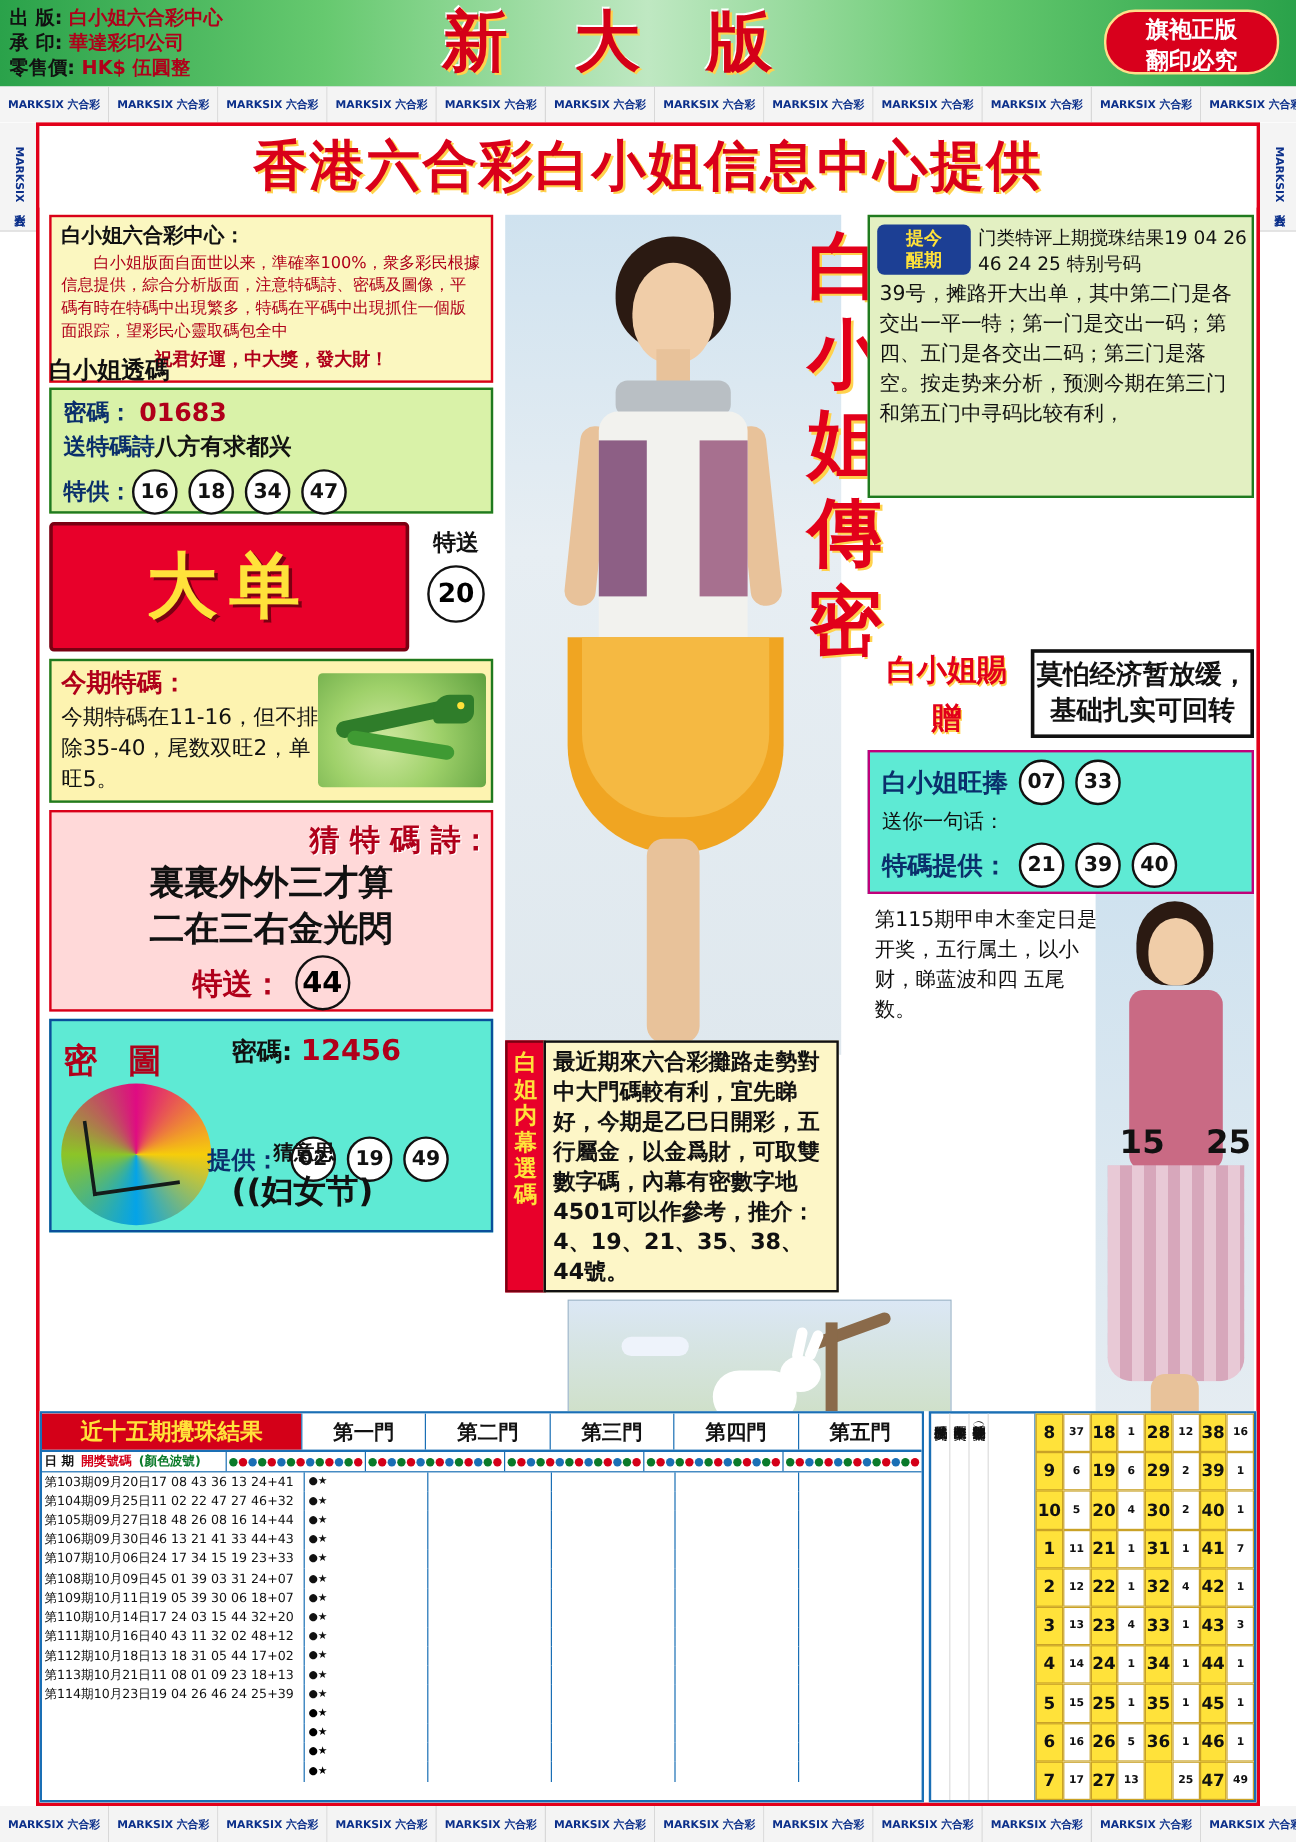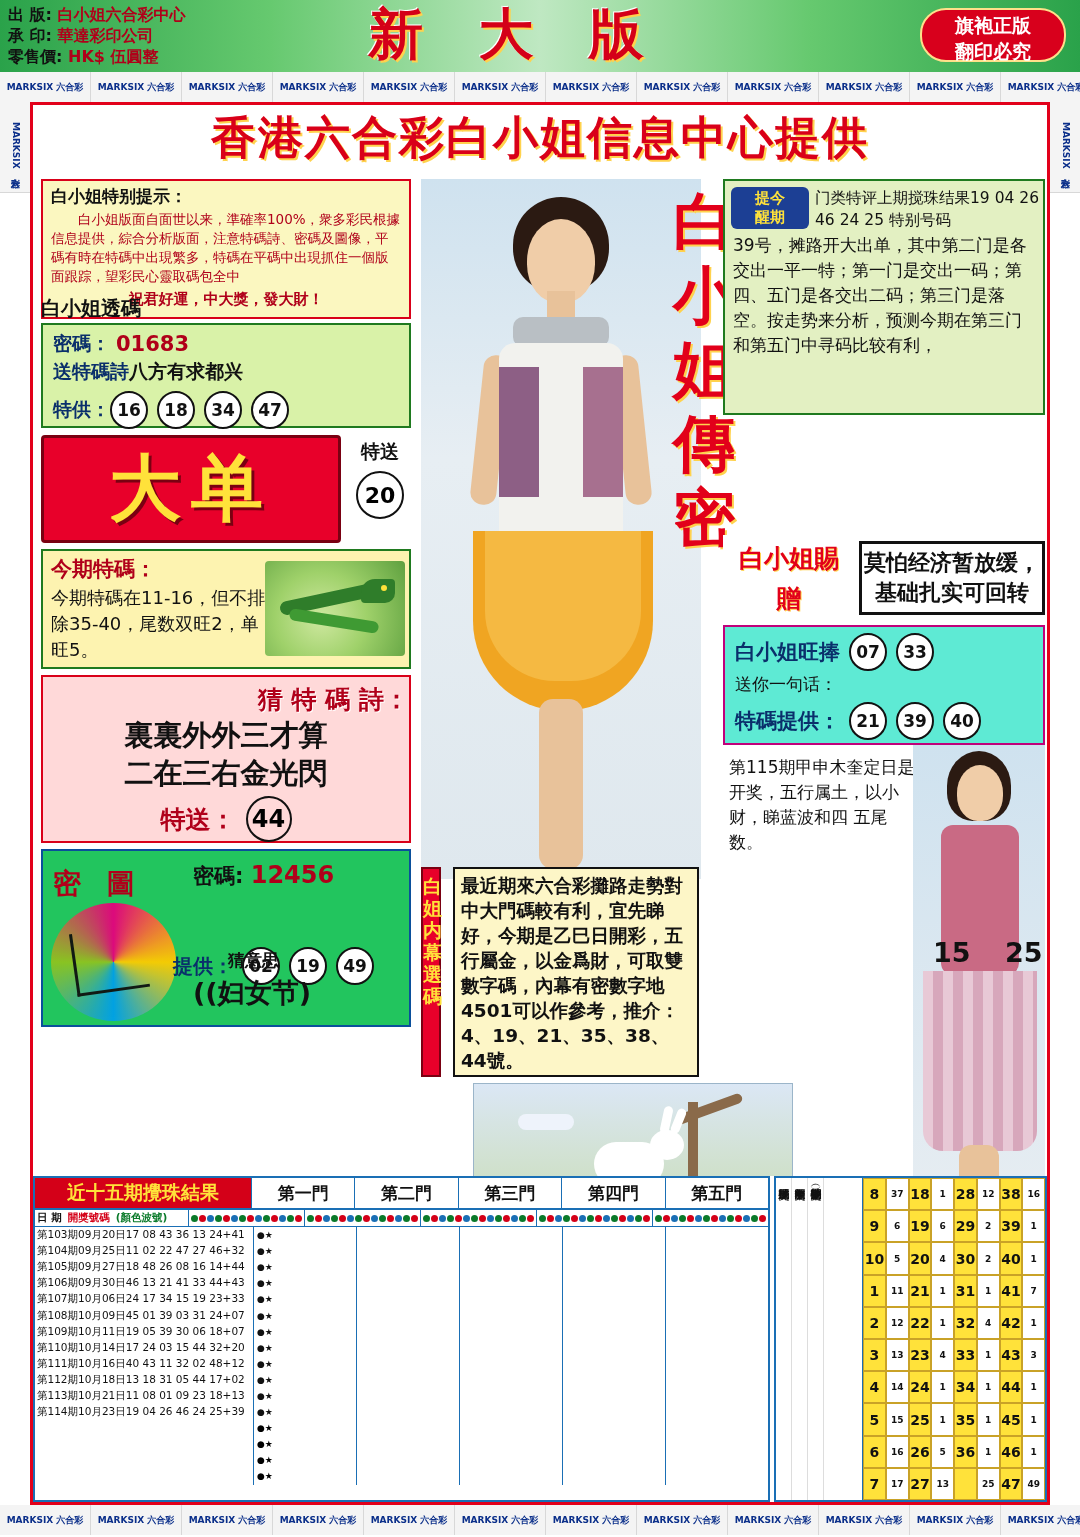--- a/index.html
+++ b/index.html
@@ -93,21 +93,21 @@
   .ball{
     width:34px;height:34px;border-radius:50%;border:2px solid #111;background:#fff;
     display:flex;align-items:center;justify-content:center;font-size:17px;font-weight:bold;color:#111;
   }
 
   .dadan{
     left:8px;top:330px;width:300px;height:108px;
     background:#e8002a;border:3px solid #7a0012;border-radius:4px;
     display:flex;align-items:center;justify-content:center;
   }
-  .dadan span{font-size:72px;font-weight:bold;color:#ffe23a;letter-spacing:10px;text-shadow:3px 3px 0 #7a0012;}
+  .dadan span{font-size:59px;font-weight:bold;color:#ffe23a;letter-spacing:10px;text-shadow:3px 3px 0 #7a0012;}
   .tesong{
     left:314px;top:330px;width:66px;height:108px;background:#fff;
   }
   .tesong .t{font-size:19px;font-weight:bold;color:#111;text-align:center;margin-top:4px;}
   .tesong .b{margin:6px auto 0 auto;width:44px;height:44px;border-radius:50%;border:2px solid #111;
     display:flex;align-items:center;justify-content:center;font-size:22px;font-weight:bold;}
 
   .jinqi{
     left:8px;top:444px;width:370px;height:120px;
     background:#fdf3b0;border:2px solid #1f7a1f;
@@ -129,21 +129,21 @@
     background:#ffd9d9;border:2px solid #d90019;
   }
   .caipoem .h{font-size:25px;font-weight:bold;color:#b0001a;text-align:right;margin-top:6px;text-shadow:1px 1px 0 #fff;}
   .caipoem .l{font-size:29px;font-weight:bold;color:#111;text-align:center;line-height:38px;}
   .caipoem .f{display:flex;align-items:center;justify-content:center;gap:10px;margin-top:4px;}
   .caipoem .f .k{font-size:25px;font-weight:bold;color:#b0001a;}
   .caipoem .f .b{width:42px;height:42px;border-radius:50%;border:2px solid #111;display:flex;align-items:center;justify-content:center;font-size:24px;font-weight:bold;}
 
   .mitu{
     left:8px;top:744px;width:370px;height:178px;
-    background:#22c55e;border:2px solid #0a4f9b;
+    background:#5eead4;border:2px solid #0a4f9b;
   }
   .mitu .lab{position:absolute;left:10px;top:14px;font-size:28px;font-weight:bold;color:#b0001a;letter-spacing:8px;}
   .mitu .mrow{position:absolute;left:150px;top:10px;font-size:21px;font-weight:bold;color:#111;}
   .mitu .mrow .v{color:#b0001a;font-size:24px;}
   .mitu .prow{position:absolute;left:130px;top:48px;display:flex;align-items:center;gap:9px;font-size:20px;font-weight:bold;color:#0a2f6b;margin-top:48px;}
   .mitu .guess{position:absolute;left:185px;top:98px;font-size:17px;font-weight:bold;color:#111;}
   .mitu .ans{position:absolute;left:150px;top:124px;font-size:27px;font-weight:bold;color:#111;}
   .mitu .disc{
     position:absolute;left:8px;top:52px;width:125px;height:118px;border-radius:50%;
     background:conic-gradient(#e6007e,#ffcc00,#00a0e9,#8fc31f,#e6007e);
@@ -176,21 +176,21 @@
     font-size:62px;font-weight:bold;color:#e2001a;line-height:74px;text-align:left;
     text-shadow:2px 2px 0 #ffd24d;pointer-events:none;
   }
 
   .neimu{
     left:420px;top:762px;width:246px;height:210px;
     background:#fdf6c7;border:2px solid #111;
   }
   .neimu p{margin:4px 6px;font-size:18.5px;line-height:25px;color:#111;font-weight:bold;}
   .neimu-tab{
-    left:388px;top:762px;width:20px;height:210px;
+    left:388px;top:762px;width:34px;height:210px;
     background:#e8002a;border:2px solid #7a0012;color:#ffe23a;
     font-size:19px;font-weight:bold;text-align:center;line-height:22px;padding-top:6px;
   }
 
   .rabbit{
     left:440px;top:978px;width:320px;height:172px;
     background:linear-gradient(180deg,#dbe7f5 0%,#cfe0c9 55%,#bcd3b4 100%);
     border:1px solid #9bb5c9;overflow:hidden;
   }
   .rabbit .moon{position:absolute;left:44px;top:30px;width:56px;height:16px;background:#eef3fb;border-radius:10px;}
@@ -351,21 +351,21 @@
       <div id="strip-right">
         <div class="cell">MARKSIX 六合彩</div>
       </div>
     </div>
 
   <div class="frame">
 
     <div class="banner">香港六合彩白小姐信息中心提供</div>
 
     <div class="box tips">
-      <h4>白小姐特别提示：</h4>
+      <h4>白小姐六合彩中心：</h4>
       <p>白小姐版面自面世以来，準確率100%，衆多彩民根據信息提供，綜合分析版面，注意特碼詩、密碼及圖像，平碼有時在特碼中出現繁多，特碼在平碼中出現抓住一個版面跟踪，望彩民心靈取碼包全中</p>
       <div class="wish">祝君好運，中大獎，發大財！</div>
     </div>
 
     <div class="box toma">
       <div class="ttl">白小姐透碼</div>
       <div class="row">
         <span>密碼：</span>
         <span class="v">01683</span>
       </div>

